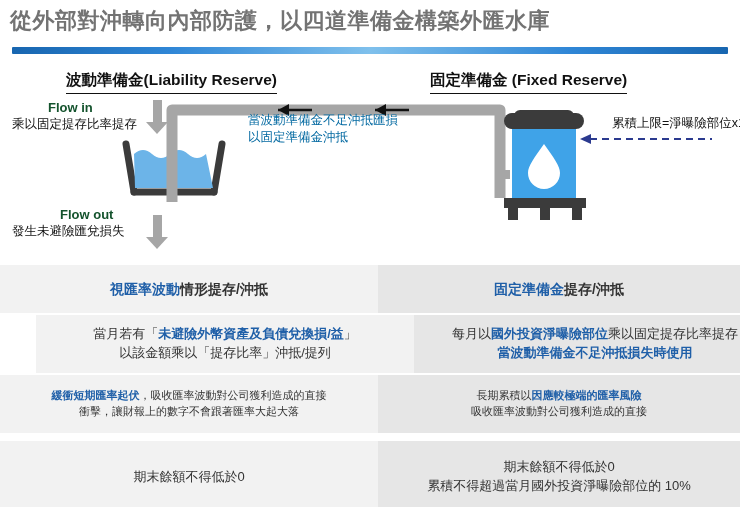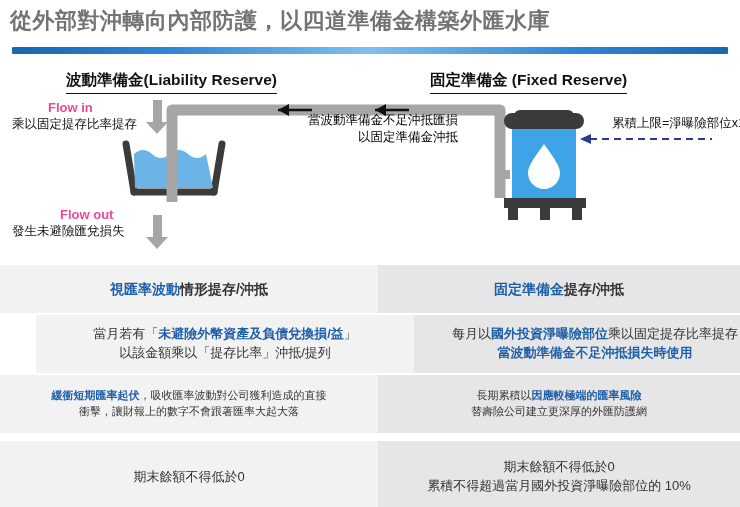--- a/index.html
+++ b/index.html
@@ -29,21 +29,21 @@
   
   #diagram{position:absolute;left:0;top:60px;width:735px;height:205px;}
 
   .sec-head{
     position:absolute;font-size:15.5px;font-weight:bold;color:#111111;
     white-space:nowrap;padding-bottom:2px;border-bottom:1.6px solid #111111;
   }
   #head-liability{left:66px;top:10px;}
   #head-fixed{left:430px;top:10px;}
 
-  .flow-title{position:absolute;font-size:13px;font-weight:bold;color:#ec4899;white-space:nowrap;}
+  .flow-title{position:absolute;font-size:13px;font-weight:bold;color:#14532d;white-space:nowrap;}
   .flow-sub{position:absolute;font-size:12.5px;color:#111;white-space:nowrap;}
   #flow-in-title{left:48px;top:40px;}
   #flow-in-sub{left:12px;top:56px;}
   #flow-out-title{left:48px;top:147px;padding-left:12px;}
   #flow-out-sub{left:12px;top:163px;}
 
   
   .g-arrow{position:absolute;width:22px;}
   .g-arrow .shaft{width:9px;background:#a6a6a6;margin:0 auto;}
   .g-arrow .head{
@@ -56,21 +56,21 @@
   #arrow-out{left:146px;top:155px;}
   #arrow-out .shaft{height:22px;}
 
   
   #tub{position:absolute;left:112px;top:78px;width:116px;height:70px;}
   
   #pipe{position:absolute;left:160px;top:38px;width:400px;height:110px;}
 
   #mid-note{
     position:absolute;left:248px;top:52px;width:210px;
-    text-align:right;font-size:12.5px;color:#000000;line-height:1.35;
+    text-align:left;font-size:12.5px;color:#0369a1;line-height:1.35;
   }
 
   
   #tank{position:absolute;left:496px;top:48px;width:98px;height:112px;}
   #tank-note{
     position:absolute;left:612px;top:55px;
     font-size:12.5px;color:#111;white-space:nowrap;
   }
   #tank-dash{position:absolute;left:576px;top:73px;width:136px;height:12px;}
 
@@ -194,21 +194,21 @@
     </div>
   </div>
 
   <div class="row" id="row2">
     <div class="cell left">
       <div class="ln"><span class="b">緩衝短期匯率起伏</span><span>，吸收匯率波動對公司獲利造成的直接</span></div>
       <div class="ln">衝擊，讓財報上的數字不會跟著匯率大起大落</div>
     </div>
     <div class="cell right">
       <div class="ln"><span>長期累積以</span><span class="b">因應較極端的匯率風險</span></div>
-      <div class="ln">替壽險公司建立更深厚的外匯防護網</div>
+      <div class="ln">吸收匯率波動對公司獲利造成的直接</div>
     </div>
   </div>
 
   <div class="row" id="row3">
     <div class="cell left">
       <div class="ln">期末餘額不得低於0</div>
     </div>
     <div class="cell right">
       <div class="ln">期末餘額不得低於0</div>
       <div class="ln">累積不得超過當月國外投資淨曝險部位的 10%</div>

